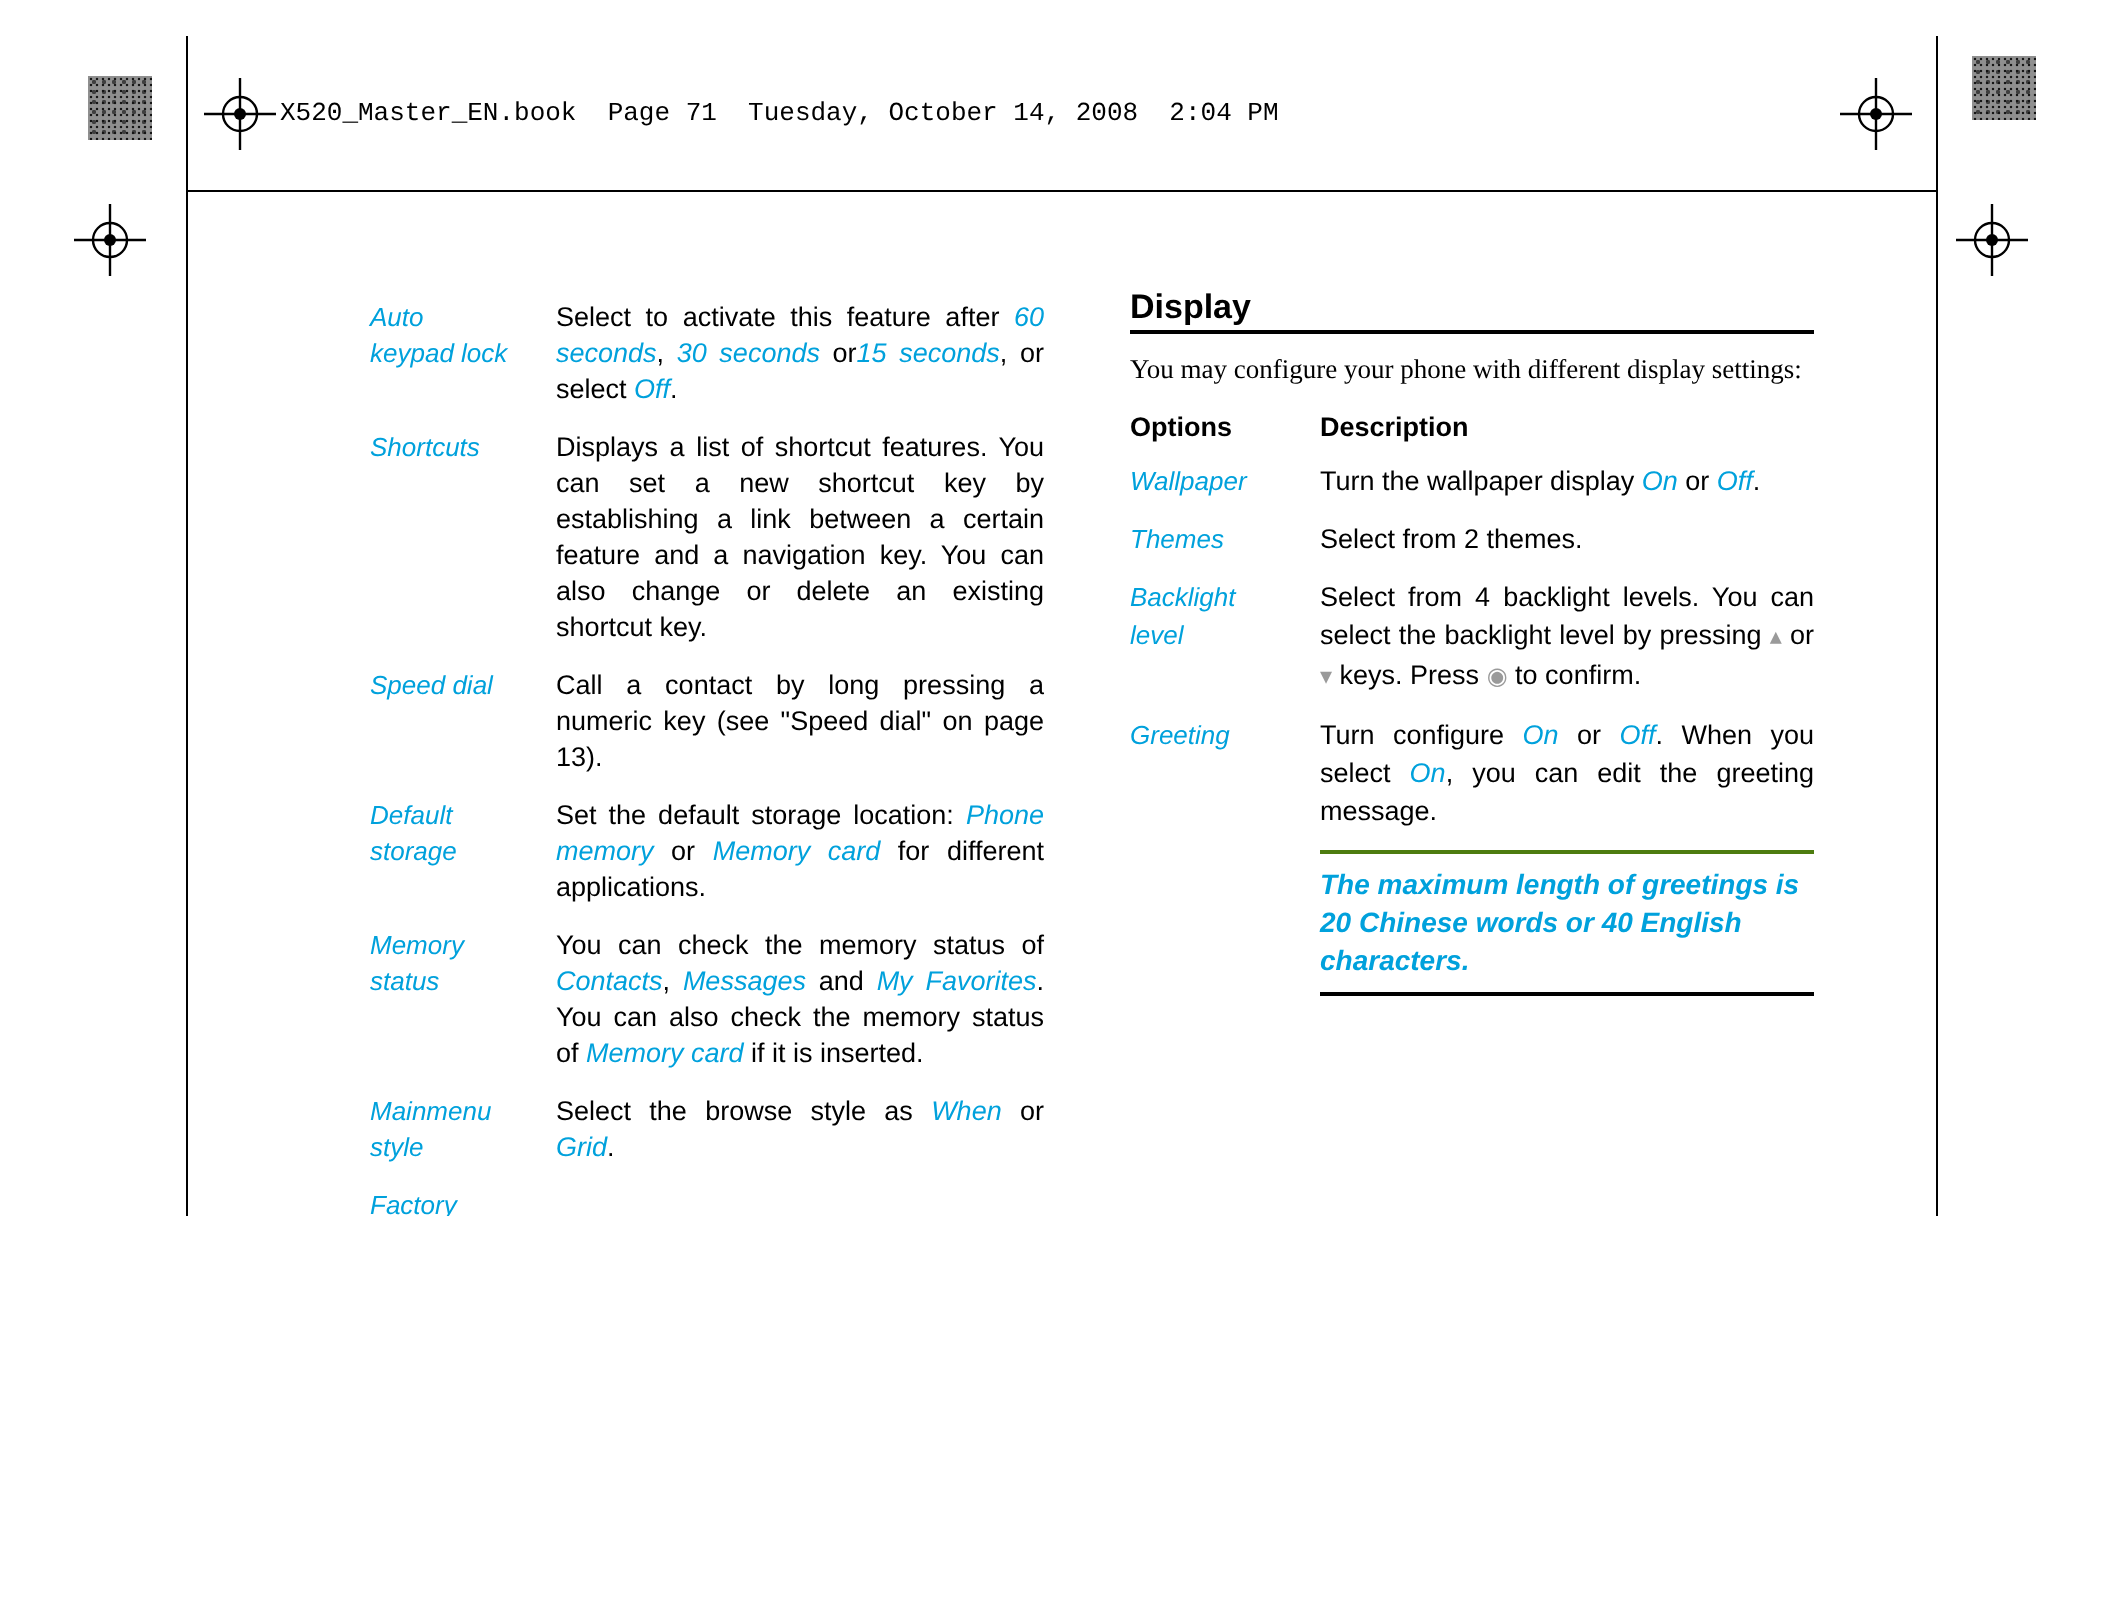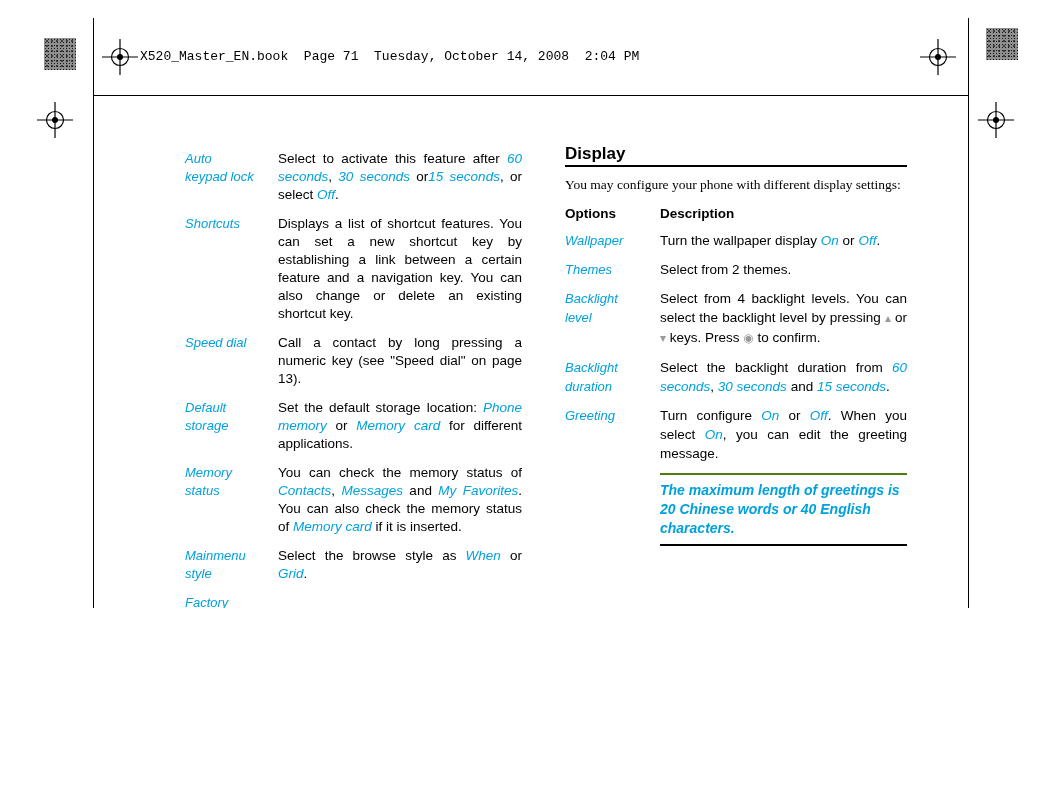--- a/index.html
+++ b/index.html
@@ -184,24 +184,20 @@
     </div>
     <div class="row">
       <div class="lbl">Themes</div>
       <div class="dsc"><span>Select from 2 themes.</span></div>
     </div>
     <div class="row">
       <div class="lbl">Backlight level</div>
       <div class="dsc"><span>Select from 4 backlight levels. You can select the backlight level by pressing </span><span class="key">▴</span><span> or </span><span class="key">▾</span><span> keys. Press </span><span class="key">◉</span><span> to confirm.</span></div>
     </div>
     <div class="row">
-      <div class="lbl">Backlight duration</div>
-      <div class="dsc"><span>Select the backlight duration from </span><span class="accent">60 seconds</span><span>, </span><span class="accent">30 seconds</span><span> and </span><span class="accent">15 seconds</span><span>.</span></div>
-    </div>
-    <div class="row">
       <div class="lbl">Greeting</div>
       <div class="dsc"><span>Turn configure </span><span class="accent">On</span><span> or </span><span class="accent">Off</span><span>. When you select </span><span class="accent">On</span><span>, you can edit the greeting message.</span></div>
     </div>
 
     <div class="note">The maximum length of greetings is 20 Chinese words or 40 English characters.</div>
   </div>
 
   <div class="footer">
     <div class="footer-rule"></div>
     <div class="footer-text">

